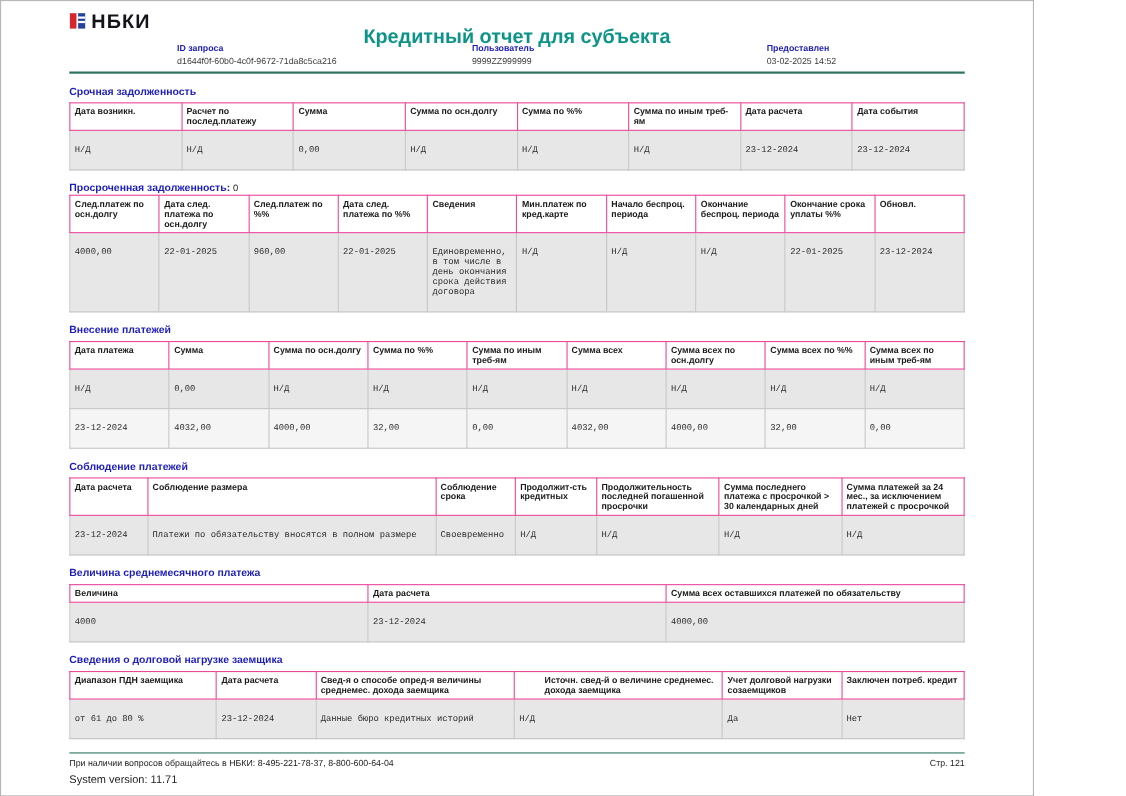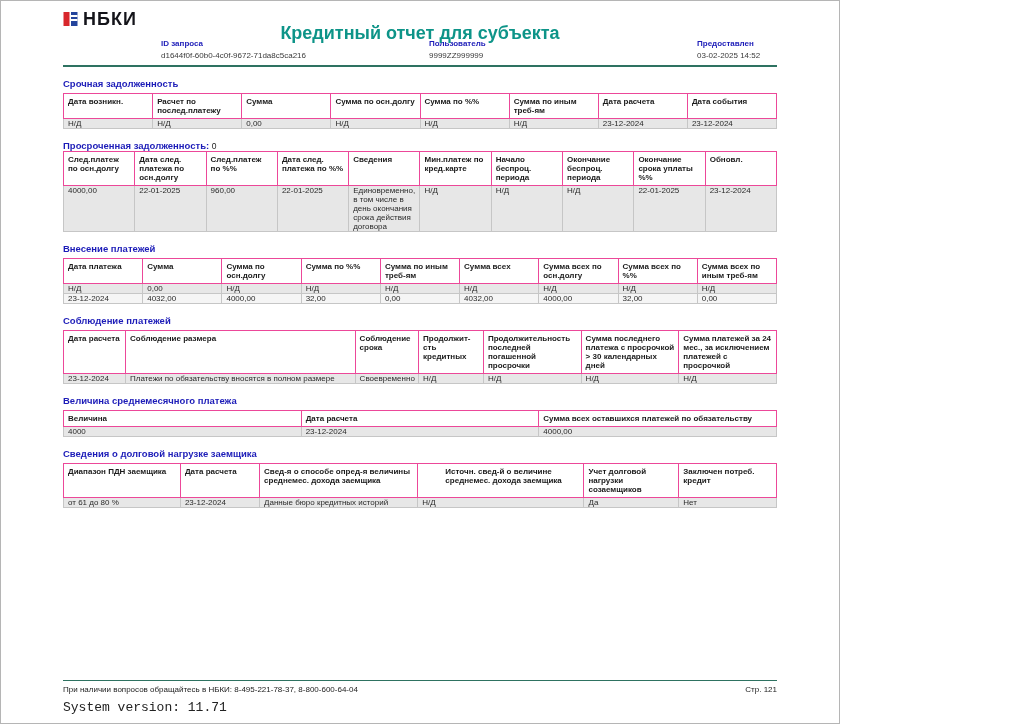--- a/index.html
+++ b/index.html
@@ -3,21 +3,21 @@
 <meta charset="utf-8">
 <style>
   * { box-sizing: border-box; }
   body {
     margin: 0;
     background: #fff;
     font-family: "Liberation Sans", "DejaVu Sans", sans-serif;
     color: #222;
   }
   .page {
-    width: 840px;
+    width: 940px;
     height: 724px;
     border: 1px solid #b5b5b5;
     padding: 6px 62px 6px;
     overflow: hidden;
     display: flex;
     flex-direction: column;
     background: #fff;
   }
   
   .top { position: relative; height: 30px; flex: 0 0 auto; }
@@ -40,41 +40,41 @@
   .sec { color: #1c1cb8; font-size: 9.5px; font-weight: bold; margin: 11px 0 4px; }
   .overdue { font-size: 9.5px; margin: 11px 0 0; }
   .overdue .sec-inline { color: #1c1cb8; font-weight: bold; }
   .overdue-value { color: #222; font-size: 8.5px; }
   
   .tbl { width: 100%; border-collapse: collapse; table-layout: fixed; font-size: 8px; }
   .tbl th {
     font-weight: bold; text-align: left; vertical-align: top;
     padding: 3px 4px; border: 1px solid #ec4899; background: #fff; color: #1a1a1a;
   }
-  .tbl td { vertical-align: top; padding: 0 4px; border: 1px solid #c6c6c6; color: #2a2a2a; }
+  .tbl td { vertical-align: top; padding: 13px 4px; border: 1px solid #c6c6c6; color: #2a2a2a; font-family: Liberation Mono, monospace; }
   .tbl tbody tr:nth-child(odd) { background: #e7e7e7; }
   .tbl tbody tr:nth-child(even) { background: #f5f5f5; }
   
   .tbl-compliance th:nth-child(1) { width: 8.7%; }
   .tbl-compliance th:nth-child(2) { width: 32.2%; }
   .tbl-compliance th:nth-child(3) { width: 8.9%; }
   .tbl-compliance th:nth-child(4) { width: 9.1%; }
   .tbl-compliance th:nth-child(5) { width: 13.7%; }
   .tbl-compliance th:nth-child(6) { width: 13.7%; }
   .tbl-compliance th:nth-child(7) { width: 13.7%; }
   .tbl-debt th:nth-child(1) { width: 16.4%; }
   .tbl-debt th:nth-child(2) { width: 11.1%; }
   .tbl-debt th:nth-child(3) { width: 22.2%; }
   .tbl-debt th:nth-child(4) { width: 23.3%; padding-left: 27px; }
   .tbl-debt th:nth-child(5) { width: 13.3%; }
   .tbl-debt th:nth-child(6) { width: 13.7%; }
   
   footer { margin-top: auto; flex: 0 0 auto; padding-bottom: 2px; }
   .footer-row { display: flex; justify-content: space-between; font-size: 8px; margin-top: 4px; color: #222; }
-  .sysver { font-size: 13px; margin-top: 6px; color: #222; font-family: Liberation Mono, monospace; }
+  .sysver { font-size: 10px; margin-top: 6px; color: #222; }
 </style>
 </head>
 <body>
 
 <div class="page">
 
   <header class="top">
     <div class="logo">
       <svg width="15" height="17" viewBox="0 0 15 17" aria-hidden="true">
         <rect x="0.5" y="1" width="6" height="14" fill="#d8272c"></rect>

